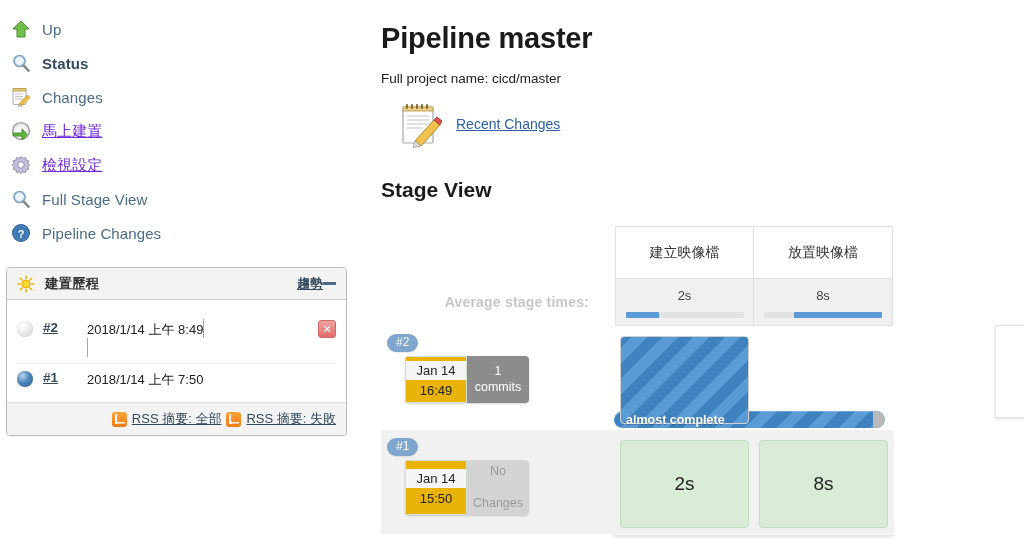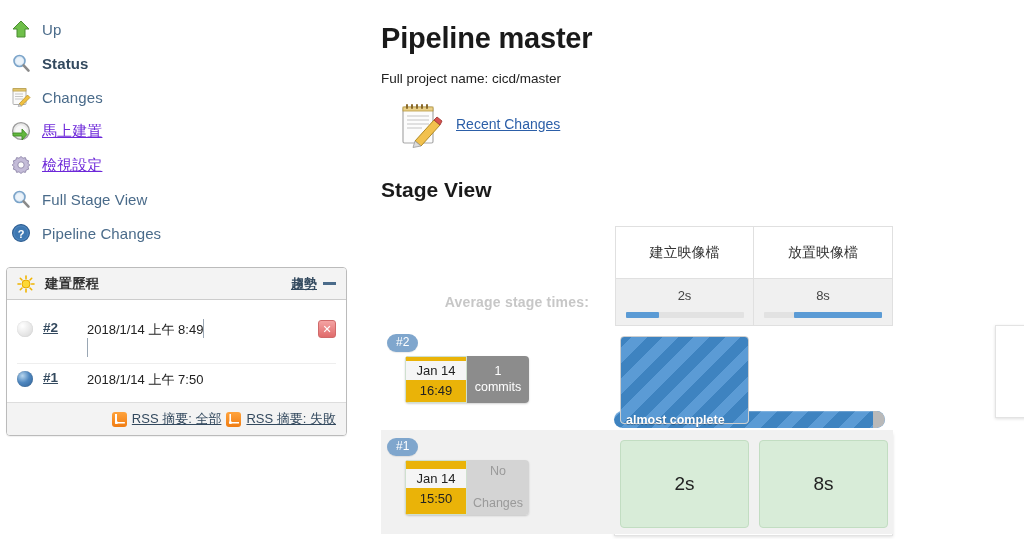--- a/index.html
+++ b/index.html
@@ -47,21 +47,21 @@
   }
   .bh-head {
     background: #f3f3f3;
     border-bottom: 1px solid #ccc;
     height: 31px;
     display: flex; align-items: center;
     padding: 0 10px;
   }
   .bh-head .sun { width: 18px; height: 18px; position: relative; flex:0 0 18px;}
   .bh-title { font-size: 13.5px; font-weight: bold; color: #333; margin-left: 10px; }
-  .bh-head-right { margin-left: auto; display:flex; align-items:center; gap:6px;}
+  .bh-head-right { margin-left: auto; display:flex; align-items:center; }
   .bh-trend { font-size: 13px; color: #33495e; font-weight: bold; text-decoration: underline; }
   .bh-dash { width: 13px; height: 3px; background: #4a6b8a; display:inline-block; }
 
   .bh-body { background:#fff; padding: 8px 10px 0 10px; }
   .find-box {
     width: 100%; box-sizing: border-box;
     height: 26px; border: 1px solid #ccc; border-radius: 2px;
     display: flex; align-items: center; padding: 0 8px;
     background: #fff;
   }

